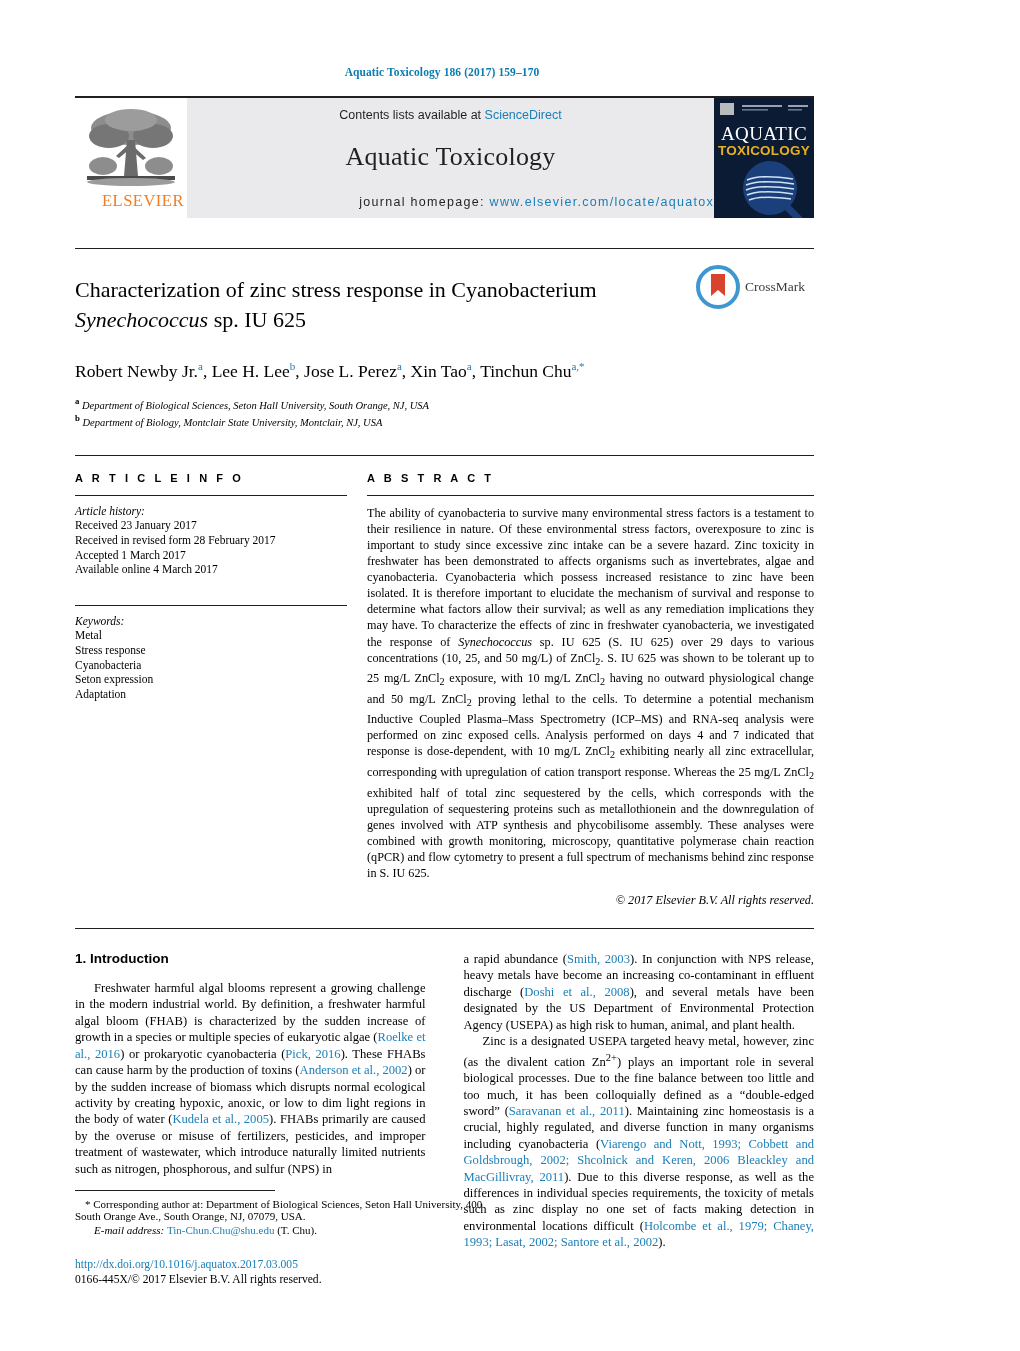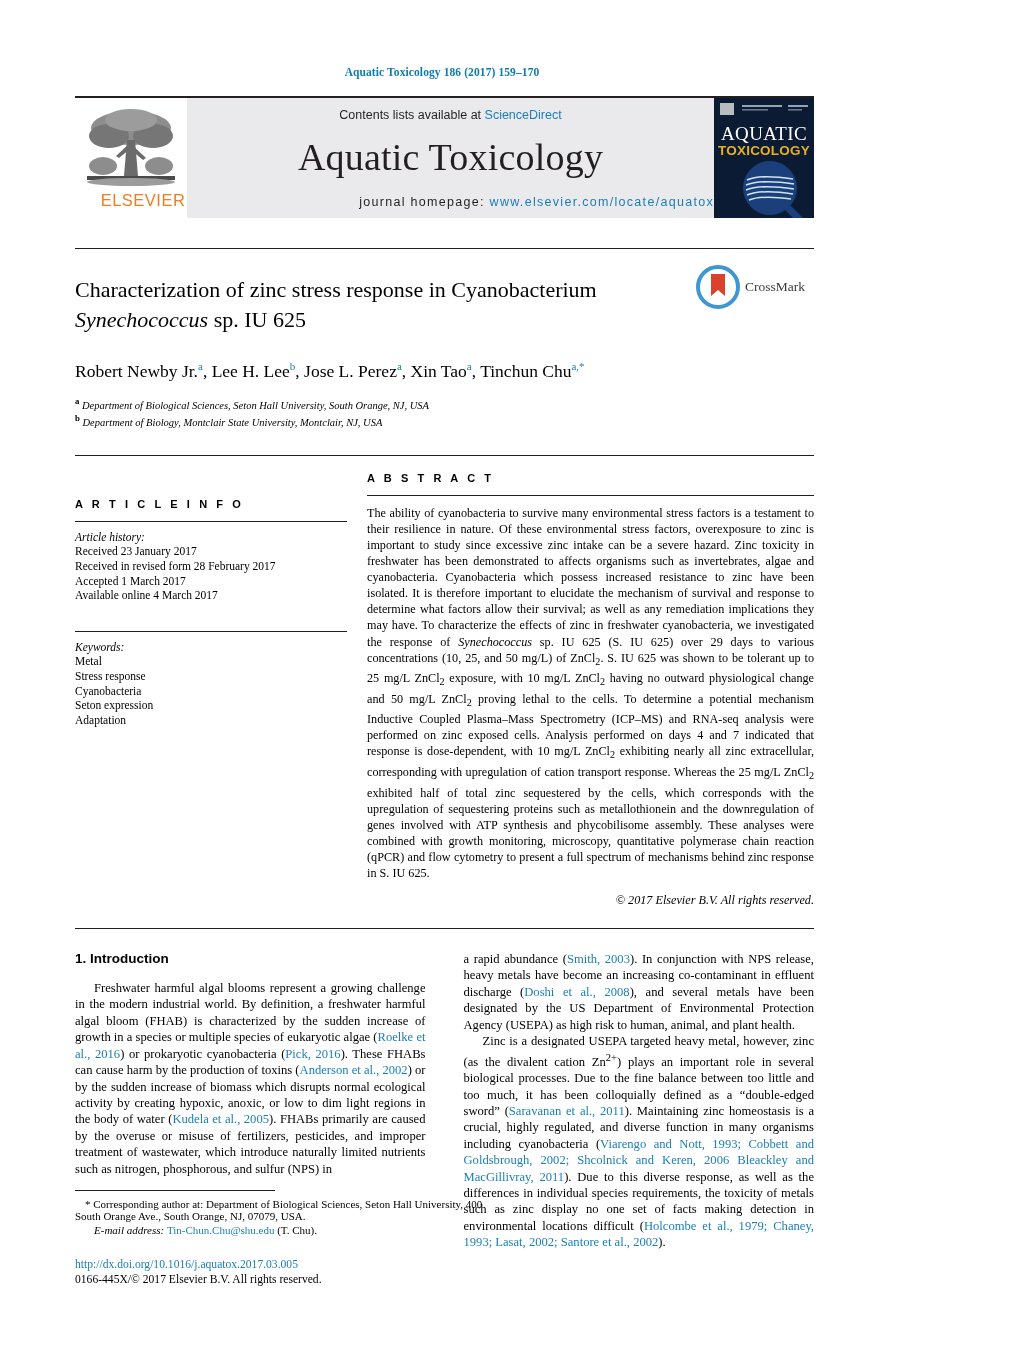--- a/index.html
+++ b/index.html
@@ -45,21 +45,21 @@
     flex: 0 0 112px;
     display: flex;
     flex-direction: column;
     align-items: center;
     justify-content: flex-start;
     padding-top: 6px;
     box-sizing: border-box;
   }
   .tree-svg { display:block; }
   .elsevier-word {
-    font-family: Liberation Sans, sans-serif;
+    font-family: Liberation Serif, serif;
     color: #f47c20;
     font-size: 16.5px;
     letter-spacing: .5px;
     margin-top: 1px;
     white-space: nowrap;
     margin-left: 24px;
   }
   .masthead-center {
     flex: 1 1 auto;
     background: #eaeaec;
@@ -71,21 +71,21 @@
   }
   .contents-line {
     text-align: center;
     font-family: "Liberation Sans", sans-serif;
     font-size: 12.5px;
     color: #231f20;
   }
   .contents-line .sd { color: #1a7eb8; }
   .journal-name {
     text-align: center;
-    font-size: 38px;
+    font-size: 26px;
     color: #231f20;
     margin-top: 12px;
     letter-spacing: .2px;
   }
   .homepage-line {
     text-align: right;
     font-family: "Liberation Sans", sans-serif;
     font-size: 12.5px;
     letter-spacing: 1.3px;
     color: #231f20;
@@ -143,21 +143,21 @@
     color: #3a3a3a;
   }
 
   
   .info-abstract {
     margin: 26px 70px 0 75px;
     border-top: 1px solid #231f20;
     display: flex;
     padding-top: 16px;
   }
-  .col-info { flex: 0 0 272px; padding-right: 12px; margin-top: 26px; }
+  .col-info { flex: 0 0 272px; padding-right: 12px; }
   .col-abstract { flex: 1 1 auto; padding-left: 8px; }
   .sec-head {
     font-family: "Liberation Sans", sans-serif;
     font-size: 11px;
     font-weight: bold;
     letter-spacing: 3.1px;
     margin-bottom: 11px;
   }
   .rule { border-top: 1px solid #231f20; }
   .info-group { padding-top: 8px; font-size: 11.5px; line-height: 14.6px; }

